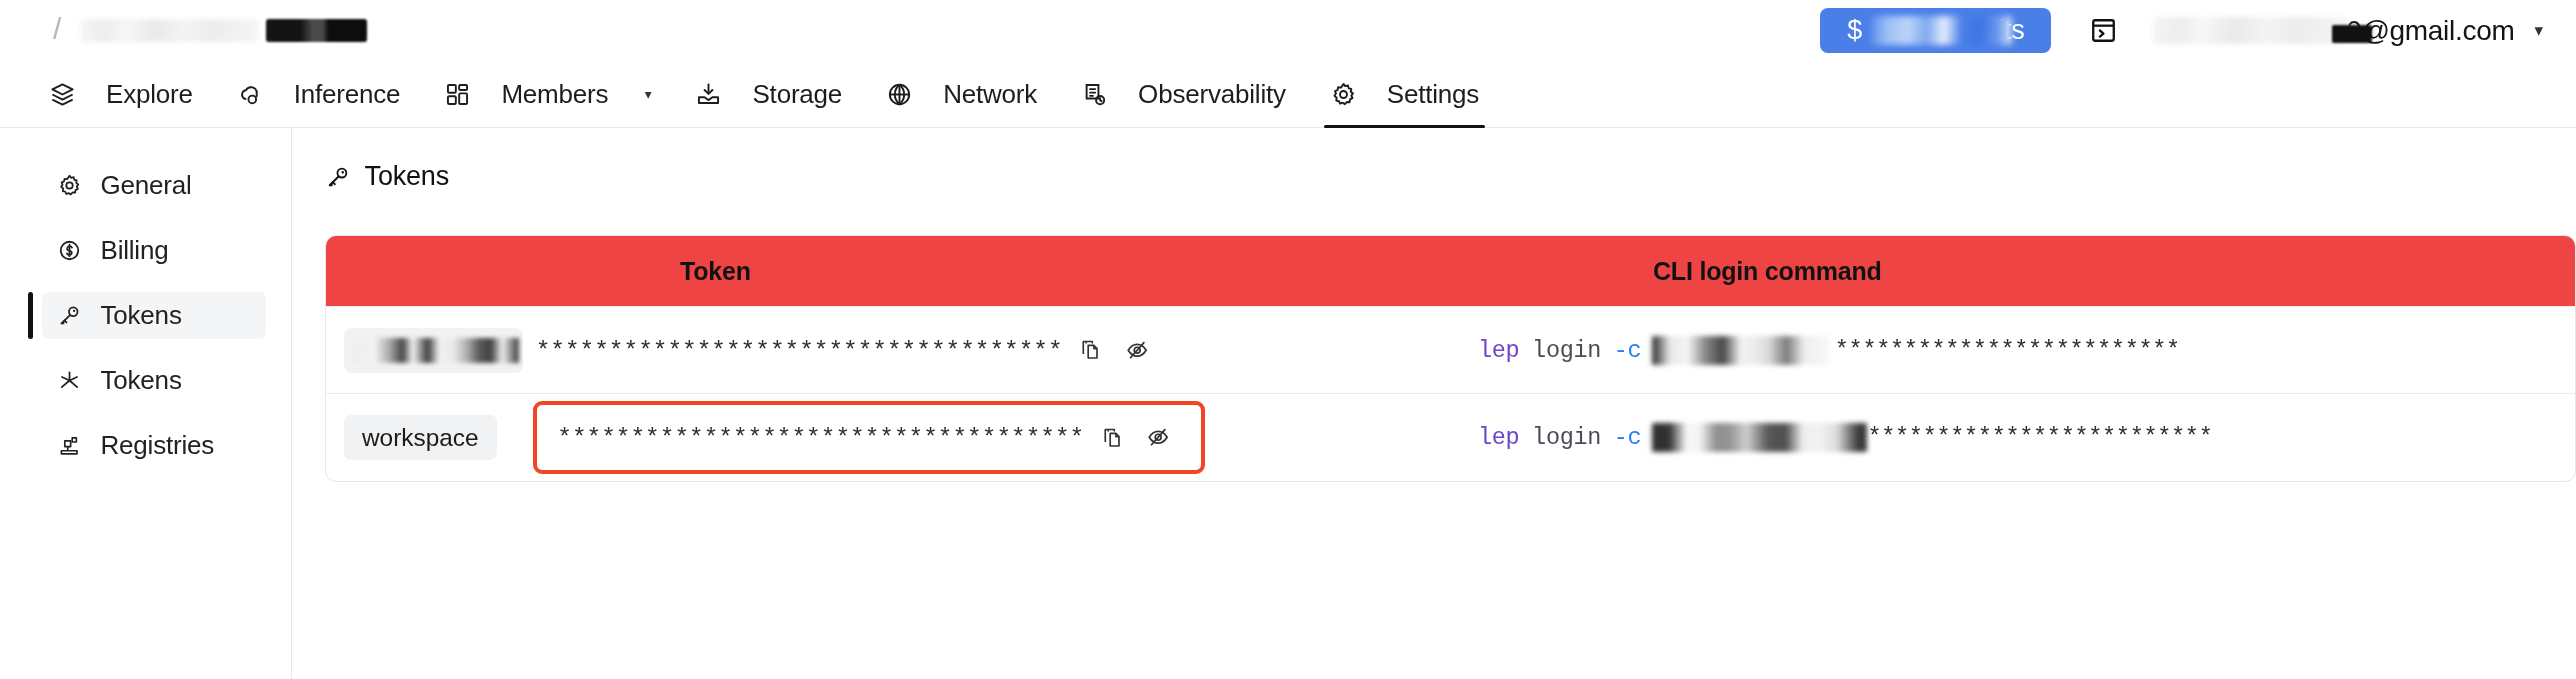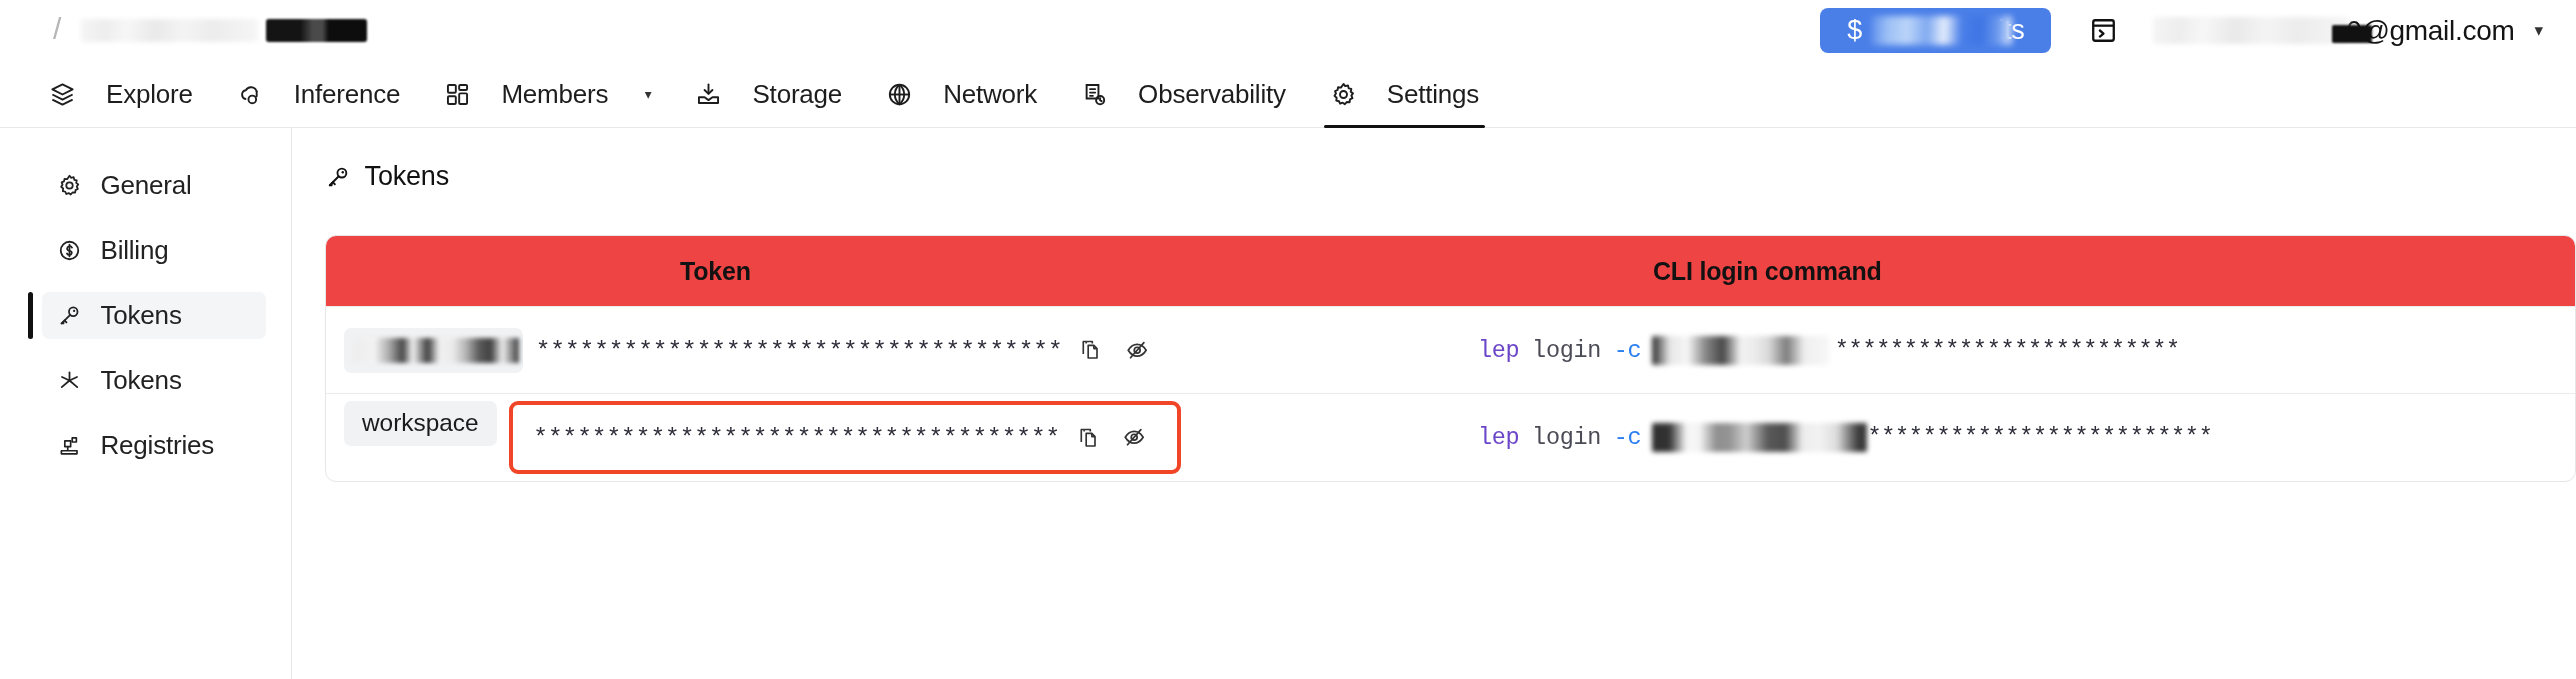--- a/index.html
+++ b/index.html
@@ -597,21 +597,21 @@
             <span class="cli-lep">lep</span>
             <span class="cli-cmd">login</span>
             <span class="cli-flag">-c</span>
             <span class="cli-blur1"></span>
             <span class="cli-stars">*************************</span>
           </div>
         </div>
       </div>
 
       <div class="trow">
-        <div class="col-token" style="display:flex;align-items:flex-start;">
+        <div class="col-token" style="display:flex;align-items:center;gap:24px;">
           <span class="badge">workspace</span>
           <div class="hl-box" style="margin-left:12.7px;">
             <div class="token-cell">
               <span class="stars">************************************</span>
               <span class="icon-btn">
                 <svg width="23.5" height="23.5" viewBox="0 0 24 24" fill="none" stroke="#333" stroke-width="1.7" stroke-linejoin="round">
                   <path d="M8.4 3.6 L14.6 3.6 L14.6 5.6"></path>
                   <path d="M8.4 3.6 L8.4 5.6"></path>
                   <path d="M10.4 7.6 L16.2 7.6 L19.4 10.8 L19.4 20.4 L10.4 20.4 Z"></path>
                   <path d="M16.2 7.6 L16.2 10.8 L19.4 10.8"></path>

